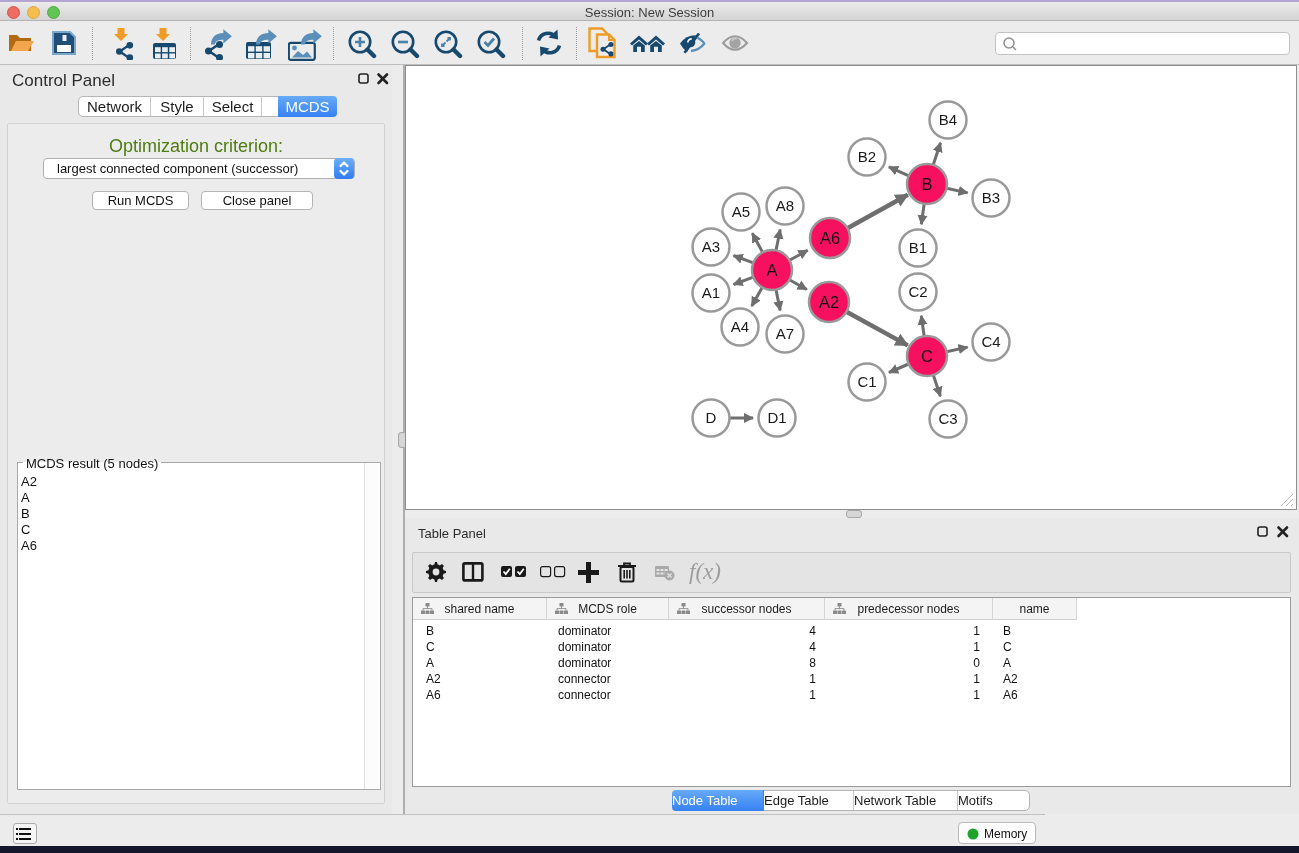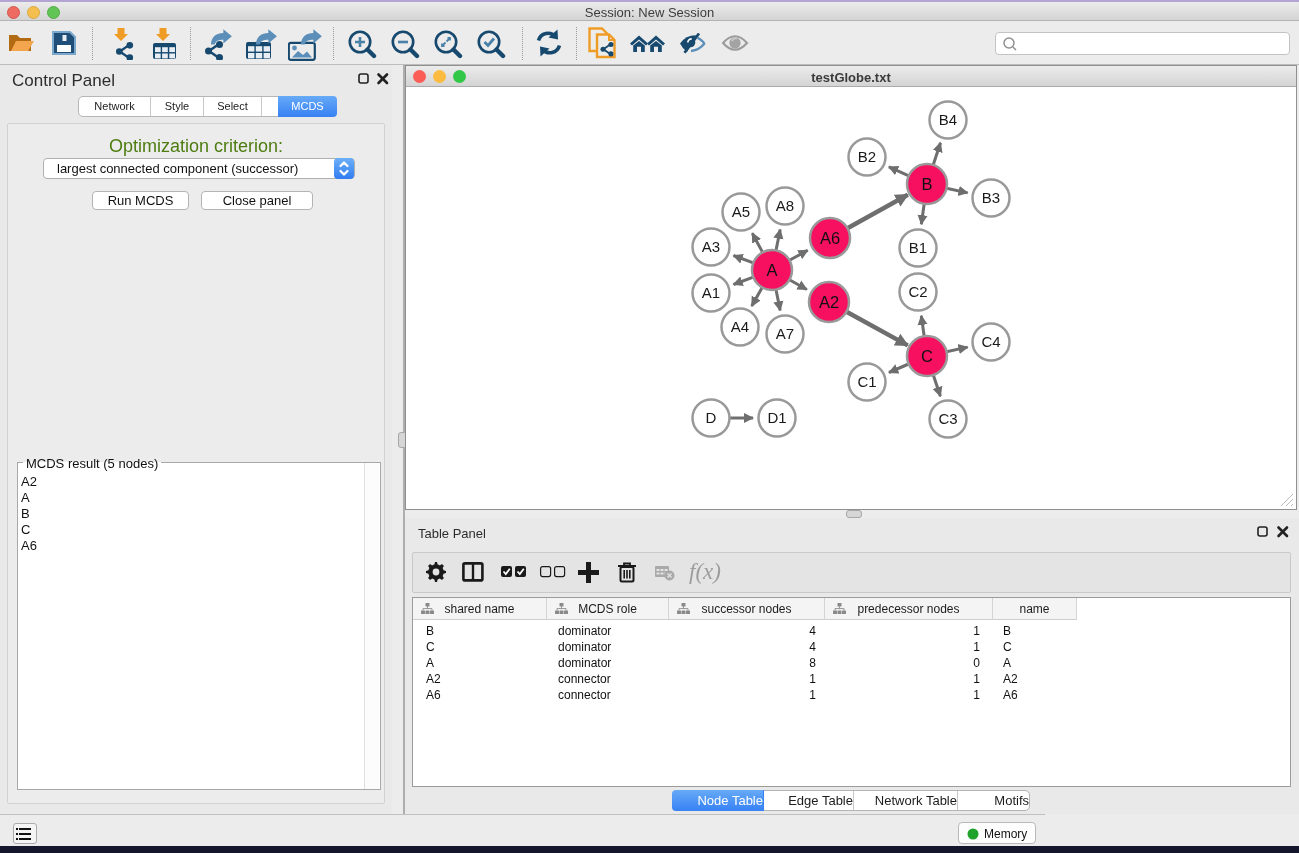--- a/index.html
+++ b/index.html
@@ -13,21 +13,21 @@
 #titlebar .tl { position:absolute; width:13px; height:13px; border-radius:50%; top:4px; }
 #title-text { width:100%; text-align:center; font-size:13px; color:#3c3c3c; top:3px; position:absolute; }
 #toolbar { left:0; top:22px; width:1299px; height:43px; background:#ececec; border-bottom:1px solid #bdbdbd; }
 .sep { position:absolute; top:5px; height:33px; width:0; border-left:1px dotted #9a9a9a; }
 #searchbox { position:absolute; right:9px; top:10px; width:295px; height:23px; background:#fff; border:1px solid #c3c3c3; border-radius:4px; }
 
 
 #cpanel { left:0; top:65px; width:392px; height:750px; background:#e9e9e9; }
 #cp-title { left:12px; top:71px; font-size:17px; color:#2d2d2d; }
 .winbtns { position:absolute; top:72px; }
-#cp-tabs { left:78px; top:96px; width:243px; height:21px; background:#fff; border:1px solid #b6b6b6; border-radius:5px; display:flex; font-size:11px; color:#1c1c1c; }
+#cp-tabs { left:78px; top:96px; width:243px; height:21px; background:#fff; border:1px solid #b6b6b6; border-radius:5px; display:flex; font-size:15px; color:#1c1c1c; }
 #cp-tabs .seg { flex:none; text-align:center; line-height:19px; border-right:1px solid #c8c8c8; }
 #cp-tabs .seg.on { background:linear-gradient(#66aaf7,#3781f4); color:#fff; border:none; border-radius:0 4px 4px 0; margin:-1px -1px -1px 16px; height:21px; line-height:21px; }
 #cp-inner { left:7px; top:123px; width:378px; height:681px; background:#ececec; border:1px solid #d2d2d2; border-radius:2px; }
 #opt-label { left:0; top:136px; width:392px; text-align:center; font-size:18px; color:#4d7c0f; }
 #dropdown { left:43px; top:158px; width:312px; height:21px; background:#fff; border:1px solid #b0b0b0; border-radius:4px; font-size:13px; color:#111; }
 #dropdown .txt { position:absolute; left:13px; top:2px; }
 #dd-step { position:absolute; right:0px; top:-1px; width:20px; height:21px; background:linear-gradient(#6db0f8,#2f7cf2); border-radius:4px; }
 .btn { position:absolute; height:19px; background:#fff; border:1px solid #b4b4b4; border-radius:4px; font-size:13px; color:#111; text-align:center; line-height:17px; }
 #groupbox { left:17px; top:462px; width:364px; height:328px; background:#fff; border:1px solid #a8a8a8; }
 #gb-legend { left:23px; top:456px; background:linear-gradient(#ececec 6px,#ffffff 6px); padding:0 3px; font-size:13px; color:#111; }
@@ -50,21 +50,21 @@
 .nlp { font-family:"Liberation Sans",sans-serif; font-size:16.5px; fill:#111; text-anchor:middle; }
 
 
 #tpanel { left:405px; top:518px; width:894px; height:296px; background:#e9e9e9; }
 #tp-title { position:absolute; left:13px; top:8px; font-size:13px; color:#2d2d2d; }
 #tp-toolbar { position:absolute; left:7px; top:34px; width:879px; height:41px; background:#e4e4e4; border:1px solid #c9c9c9; border-radius:2px; }
 #tp-table { position:absolute; left:7px; top:79px; width:879px; height:190px; background:#fff; border:1px solid #9b9b9b; }
 .th { position:absolute; top:0; height:22px; background:#f4f4f4; border-right:1px solid #d4d4d4; border-bottom:1px solid #cfcfcf; font-size:12px; color:#1c1c1c; text-align:center; line-height:22px; }
 .td { position:absolute; font-size:12px; color:#111; height:16px; line-height:16px; }
 #tp-tabs { position:absolute; left:267px; top:272px; height:21px; background:#fff; border:1px solid #b4b4b4; border-radius:5px; display:flex; font-size:13px; color:#1c1c1c; }
-#tp-tabs .seg { text-align:right; line-height:19px; border-right:1px solid #c8c8c8;padding-left:20px; }
+#tp-tabs .seg { text-align:left; line-height:19px; border-right:1px solid #c8c8c8; }
 #tp-tabs .seg.on { background:linear-gradient(#66aaf7,#3781f4); color:#fff; border-radius:4px 0 0 4px; margin:-1px 0 -1px -1px; height:21px; line-height:21px; border-right:1px solid #3781f4; }
 
 
 #statusbar { left:0; top:814px; width:1045px; height:32px; background:#ececec; border-top:1px solid #c0c0c0; }
 #bottomstrip { left:0; top:846px; width:1299px; height:7px; background:#14162b; }
 #memorybtn { position:absolute; right:9px; top:7px; width:78px; height:22px; background:#fdfdfd; border:1px solid #b9b9b9; border-radius:4px; font-size:12px; color:#111; }
 #listbtn { position:absolute; left:13px; top:8px; width:24px; height:21px; background:#f4f4f4; border:1px solid #ababab; border-radius:3px; }
 </style>
 </head>
 <body>
@@ -241,26 +241,20 @@
 <div class="btn" style="left:201px;top:191px;width:112px;">Close panel</div>
 <div class="abs" id="groupbox"></div>
 <div class="abs" id="gb-legend">MCDS result (5 nodes)</div>
 <div class="abs" id="gb-list">A2<br>A<br>B<br>C<br>A6</div>
 <div class="abs" id="gb-scroll"></div>
 
 <div class="abs" id="vsplit"></div>
 <div class="abs" id="vgrip"></div>
 
 <div class="abs" id="netwin">
-  <div id="net-titlebar">
-    <div class="tl" style="left:7px;background:#fb5d57;"></div>
-    <div class="tl" style="left:27px;background:#fdbc40;"></div>
-    <div class="tl" style="left:47px;background:#33c748;"></div>
-    <div id="net-title">testGlobe.txt</div>
-  </div>
   <svg width="890" height="421" style="position:absolute;left:0;top:22px;" viewBox="0 0 890 421">
     <defs>
       <marker id="an" viewBox="0 0 10 10" refX="9" refY="5" markerWidth="3.4" markerHeight="3.8" orient="auto">
           <path d="M0 0 L10 5 L0 10 z" fill="#6e6e6e"></path>
         </marker>
       <marker id="at" viewBox="0 0 10 10" refX="9" refY="5" markerWidth="3.0" markerHeight="3.2" orient="auto">
           <path d="M0 0 L10 5 L0 10 z" fill="#6e6e6e"></path>
         </marker>
     </defs>
     <line x1="347.3" y1="189.1" x2="327.5" y2="196.5" class="en" marker-end="url(#an)"></line>

